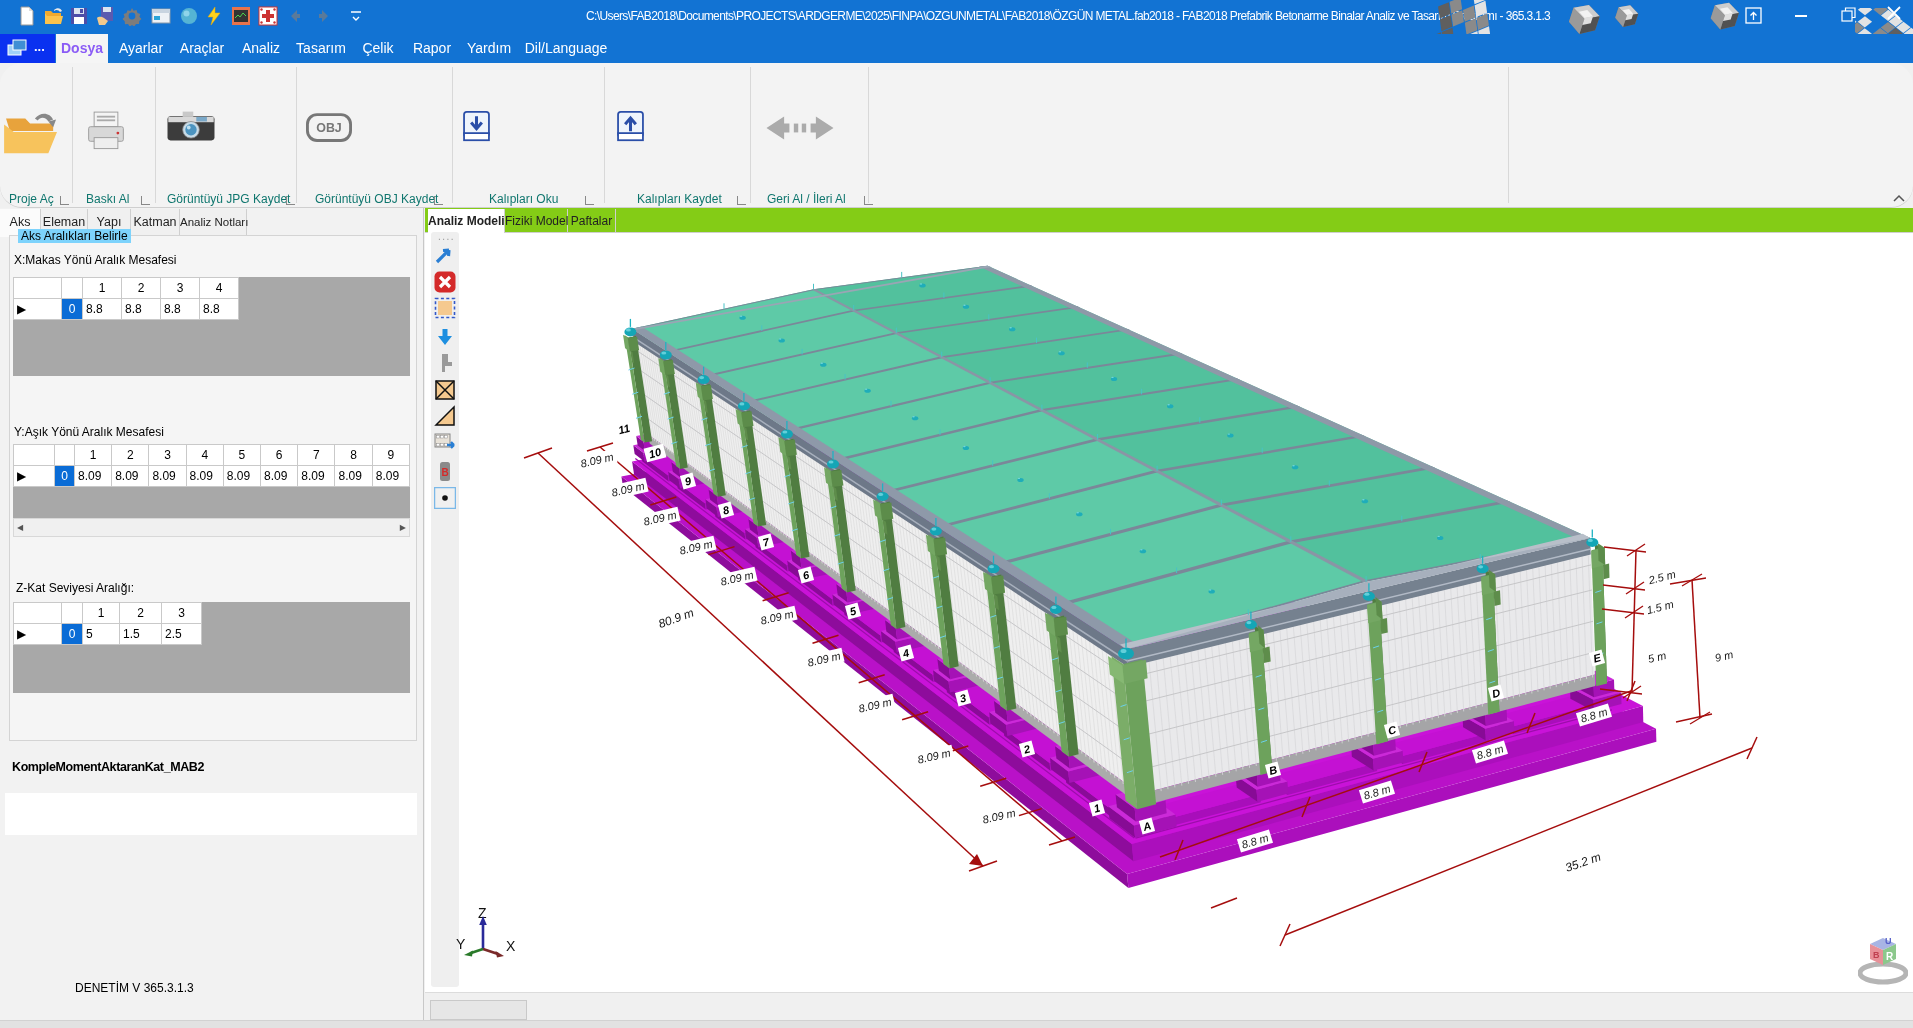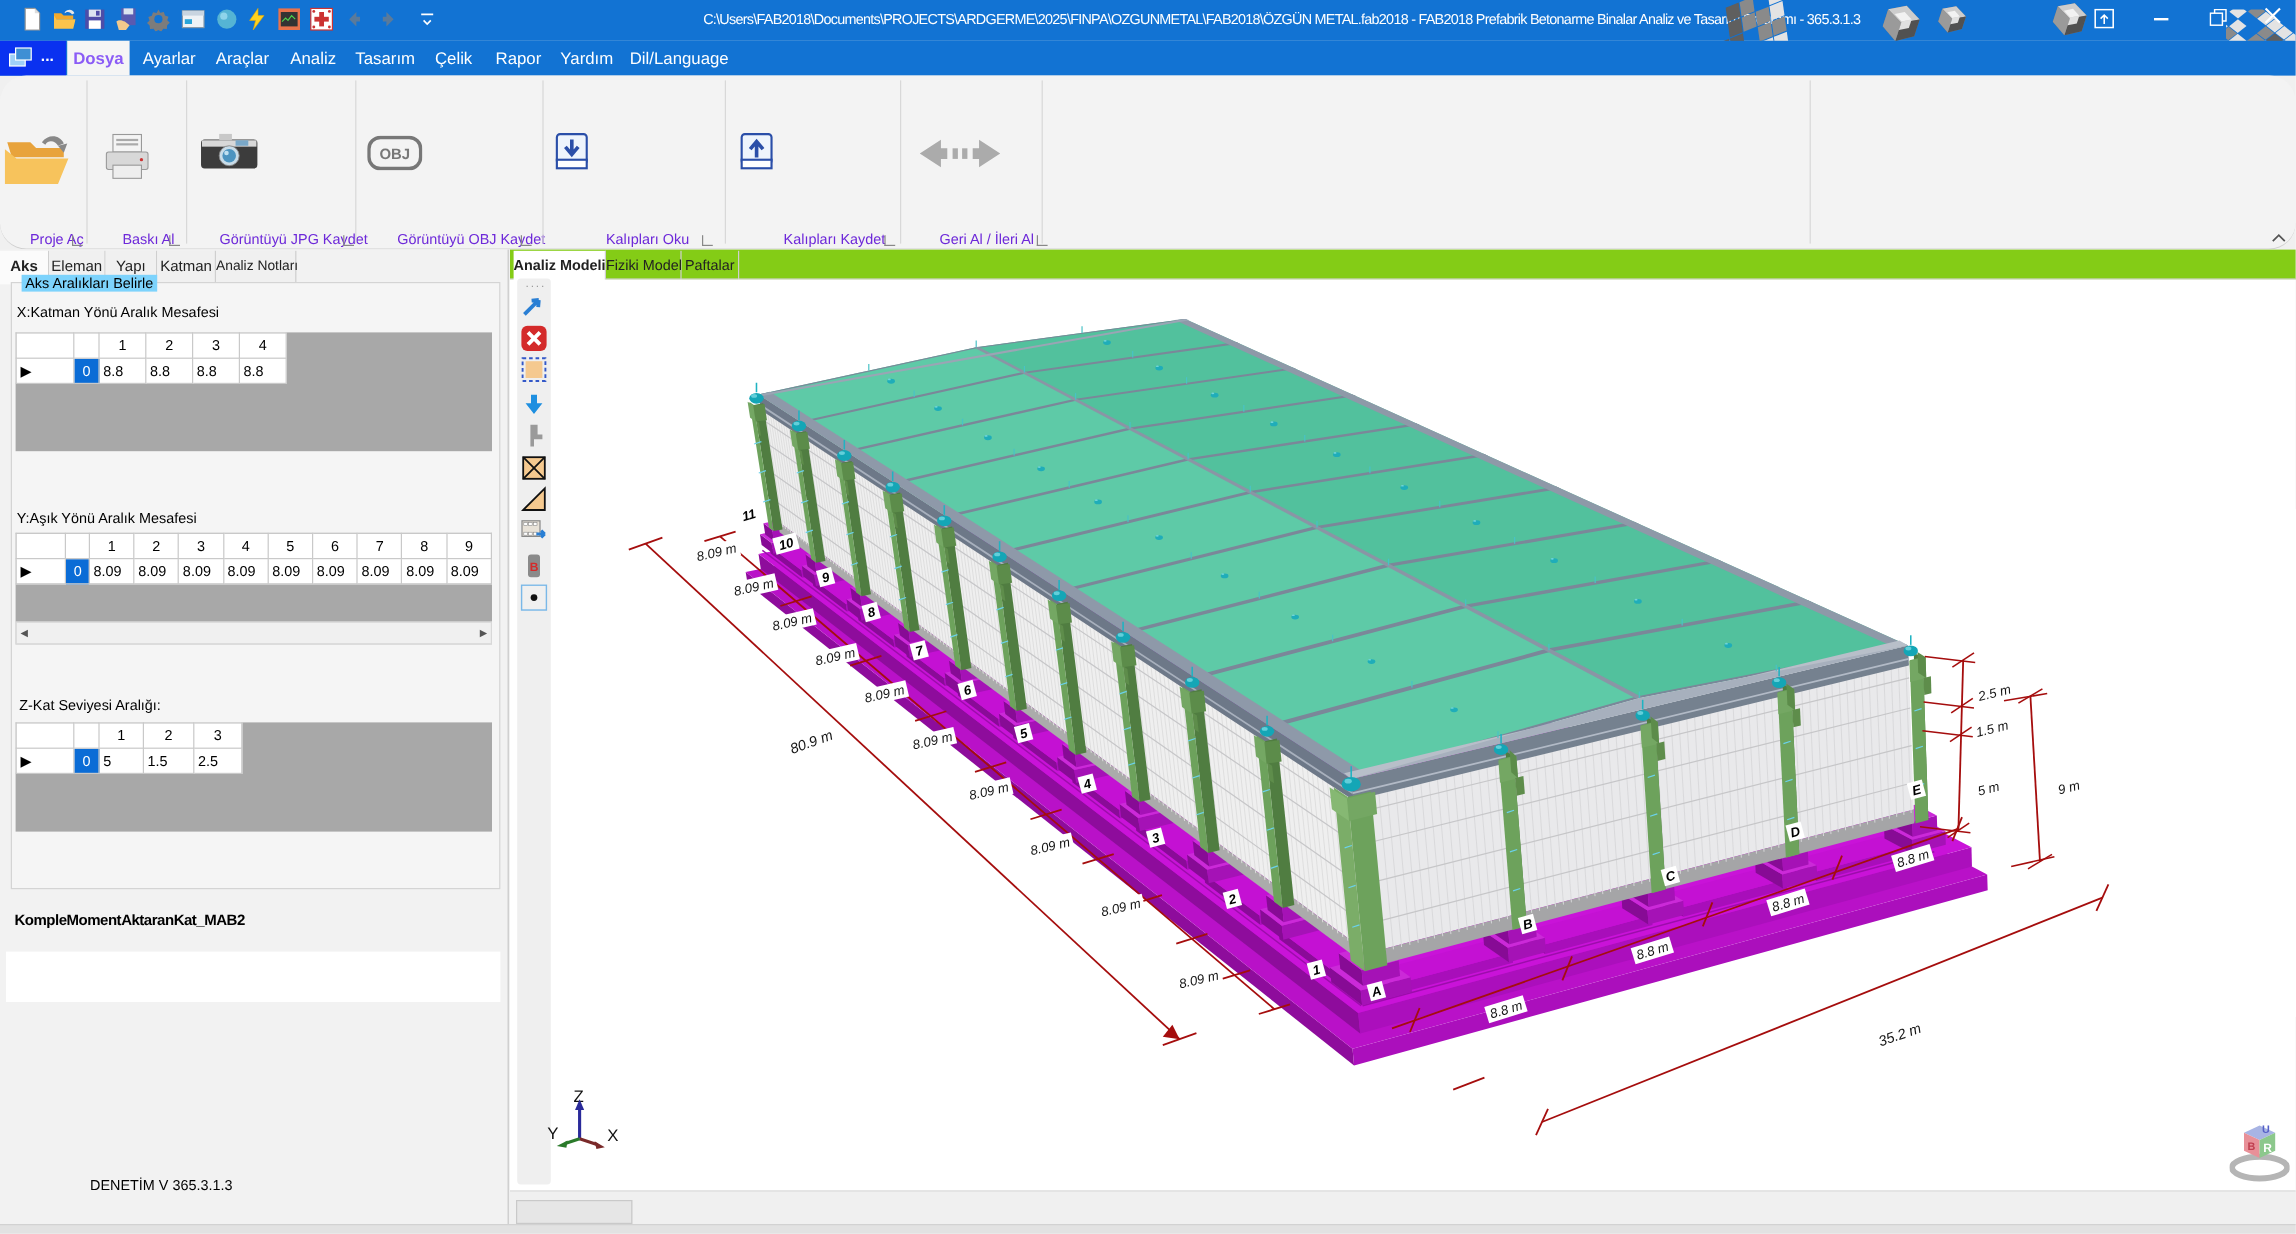--- a/index.html
+++ b/index.html
@@ -6,26 +6,26 @@
 .abs { position:absolute; }
 #titlebar { position:absolute; left:0; top:0; width:1913px; height:34px; background:#1273d3; }
 #titlebar .qicon { position:absolute; top:6px; width:20px; height:20px; }
 #title-text { position:absolute; top:9px; left:586px; color:#fff; font-size:12px; letter-spacing:-0.62px; white-space:nowrap; }
 #menubar { position:absolute; left:0; top:34px; width:1913px; height:29px; background:#1273d3; }
 #appbtn { position:absolute; left:0; top:0; width:55px; height:29px; background:#0a31f0; color:#fff; }
 .mtab { position:absolute; top:0; height:29px; line-height:29px; color:#fff; font-size:14px; text-align:center; }
 #tab-dosya { background:#f5f5f5; color:#8b5cf6; font-weight:bold; }
 #ribbon { position:absolute; left:0; top:63px; width:1913px; height:145px; background:#f3f3f3; border-bottom:1px solid #cfcfcf;border-radius:22px; }
 .rsep { position:absolute; top:4px; height:136px; width:1px; background:#d8d8d8; }
-.rlabel { position:absolute; top:129px; font-size:12px; color:#6d28d9; white-space:nowrap;margin-left:16px; }
+.rlabel { position:absolute; top:129px; font-size:12px; color:#0f766e; white-space:nowrap; }
 .rexp { position:absolute; top:133px; width:9px; height:9px; border-left:1px solid #888; border-bottom:1px solid #888; }
 #leftpanel { position:absolute; left:0; top:208px; width:424px; height:812px; background:#f2f2f2; border-right:1px solid #c8c8c8; }
 .ltabs { position:absolute; left:0; top:1px; height:28px; width:424px; }
 .ltab { position:absolute; top:0; height:28px; line-height:26px; font-size:12.5px; color:#222; text-align:center; border-right:1px solid #cfcfcf; background:#f0f0f0; white-space:nowrap; }
-.ltab.active { background:#fbfbfb; font-weight:bold; }
+.ltab.active { background:#fbfbfb; font-weight:normal; }
 .gb { position:absolute; border:1px solid #d4d4d4; }
 table.grid { border-collapse:collapse; font-size:12px; background:#fff; }
 table.grid td { border:1px solid #c9c9c9; padding:0 3px; height:21px; }
 td.hd { text-align:center; }
 td.sel { background:#0a6cd6; color:#fff; text-align:center; }
 .grey { background:#a8a8a8; }
 #vptabs { position:absolute; left:425px; top:208px; width:1488px; height:25px; background:#84cc16; border-bottom:1px solid #cfcfcf; }
 .vtab { position:absolute; top:1px; height:25px; line-height:24px; font-size:12.5px; color:#222; text-align:center; border-right:1px solid #cfcfcf; white-space:nowrap; }
 .vtab.active { background:#fff; font-weight:bold; }
 #viewport { position:absolute; left:425px; top:233px; width:1488px; height:759px; background:#fff; }
@@ -279,21 +279,21 @@
 <div id="leftpanel">
   <div class="ltabs">
     <div class="ltab active" style="left:0;width:41px">Aks</div>
     <div class="ltab" style="left:41px;width:47px">Eleman</div>
     <div class="ltab" style="left:88px;width:43px">Yapı</div>
     <div class="ltab" style="left:131px;width:49px">Katman</div>
     <div class="ltab" style="left:180px;width:67px;font-size:11.5px">Analiz Notları</div>
   </div>
   <div class="gb" style="left:9px;top:27px;width:408px;height:506px;background:#f5f5f5">
     <div class="abs" style="left:8px;top:-7px;background:#7dd3fc;padding:0 3px;font-size:12px">Aks Aralıkları Belirle</div>
-    <div class="abs" style="left:4px;top:17px;font-size:12px">X:Katman Yönü Aralık Mesafesi</div>
+    <div class="abs" style="left:4px;top:17px;font-size:12px">X:Makas Yönü Aralık Mesafesi</div>
     <div class="abs grey" style="left:3px;top:41px;width:397px;height:99px">
       <table class="grid">
           <tbody>
             <tr>
               <td style="width:48px"></td>
               <td style="width:21px"></td>
               <td class="hd" style="width:39px">1</td>
               <td class="hd" style="width:39px">2</td>
               <td class="hd" style="width:39px">3</td>
               <td class="hd" style="width:39px">4</td>

